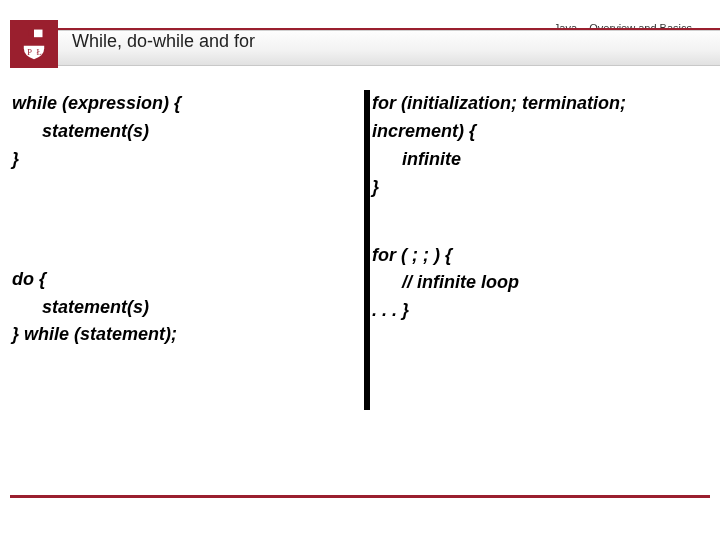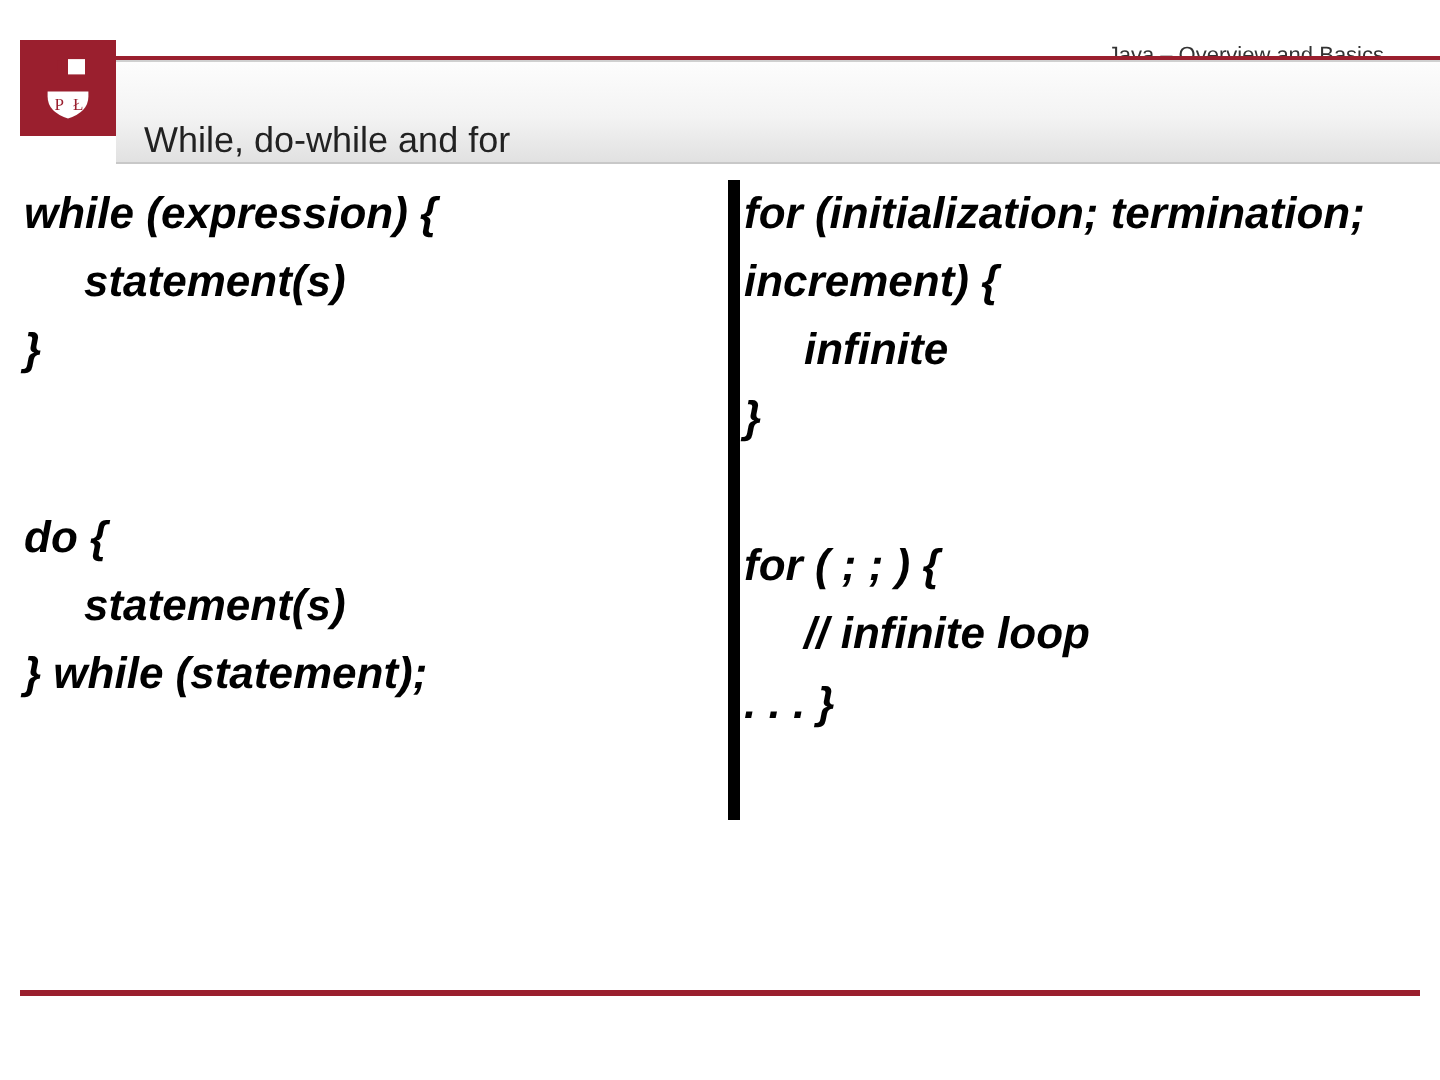--- a/index.html
+++ b/index.html
@@ -32,26 +32,26 @@
     display: flex;
     align-items: center;
     justify-content: center;
   }
   .logo svg { width: 34px; height: 34px; }
   .title-bar {
     position: absolute;
     left: 58px;
     right: 0;
     top: 30px;
-    height: 52px;
+    height: 36px;
     background: linear-gradient(to bottom, #fdfdfd 0%, #f3f3f3 55%, #e1e1e1 100%);
     border-top: 1px solid #d0d0d0;
     border-bottom: 1px solid #c8c8c8;
     display: flex;
-    align-items: flex-end;
+    align-items: flex-start;
   }
   .title-bar h1 {
     font-size: 18px;
     font-weight: normal;
     color: #222;
     padding-left: 14px;
   }
   .red-rule-top {
     position: absolute;
     left: 58px;
@@ -65,21 +65,21 @@
     top: 90px;
     left: 12px;
     right: 10px;
     bottom: 60px;
     display: flex;
   }
   .col {
     flex: 1;
     font-style: italic;
     font-weight: bold;
-    font-size: 22px;
+    font-size: 18px;
     color: #000;
     line-height: 1.55;
   }
   .col-left {
     padding-right: 14px;
   }
   .col-right {
     padding-left: 2px;
   }
   .divider {
@@ -120,21 +120,21 @@
   </div>
 </div>
 
 <div class="content">
   <div class="col col-left">
     <div class="block">
       <div>while (expression) {</div>
       <div><span class="indent"></span><span>statement(s)</span></div>
       <div>}</div>
     </div>
-    <div class="block" style="margin-top:60px;">
+    <div class="block" style="margin-top:92px;">
       <div>do {</div>
       <div><span class="indent"></span><span>statement(s)</span></div>
       <div>} while (statement);</div>
     </div>
   </div>
 
   <div class="divider"></div>
 
   <div class="col col-right">
     <div class="block">

